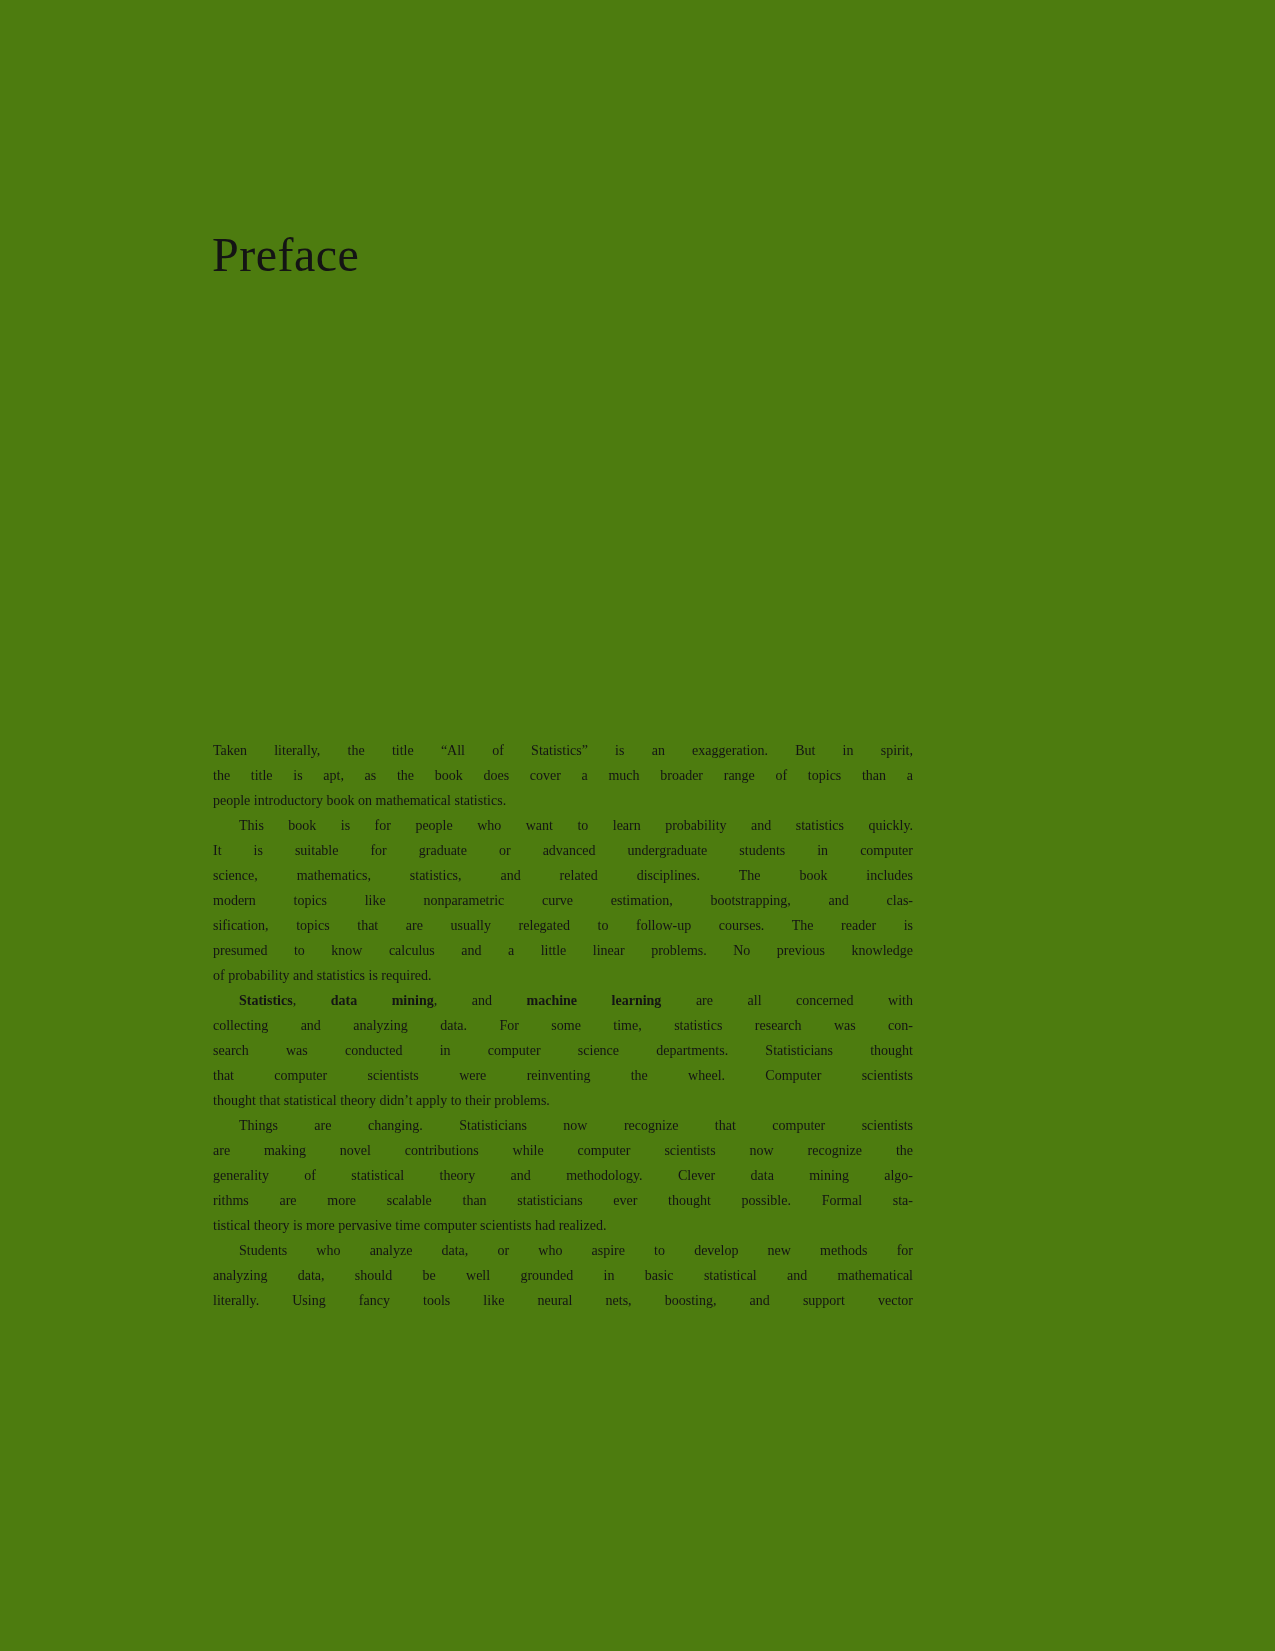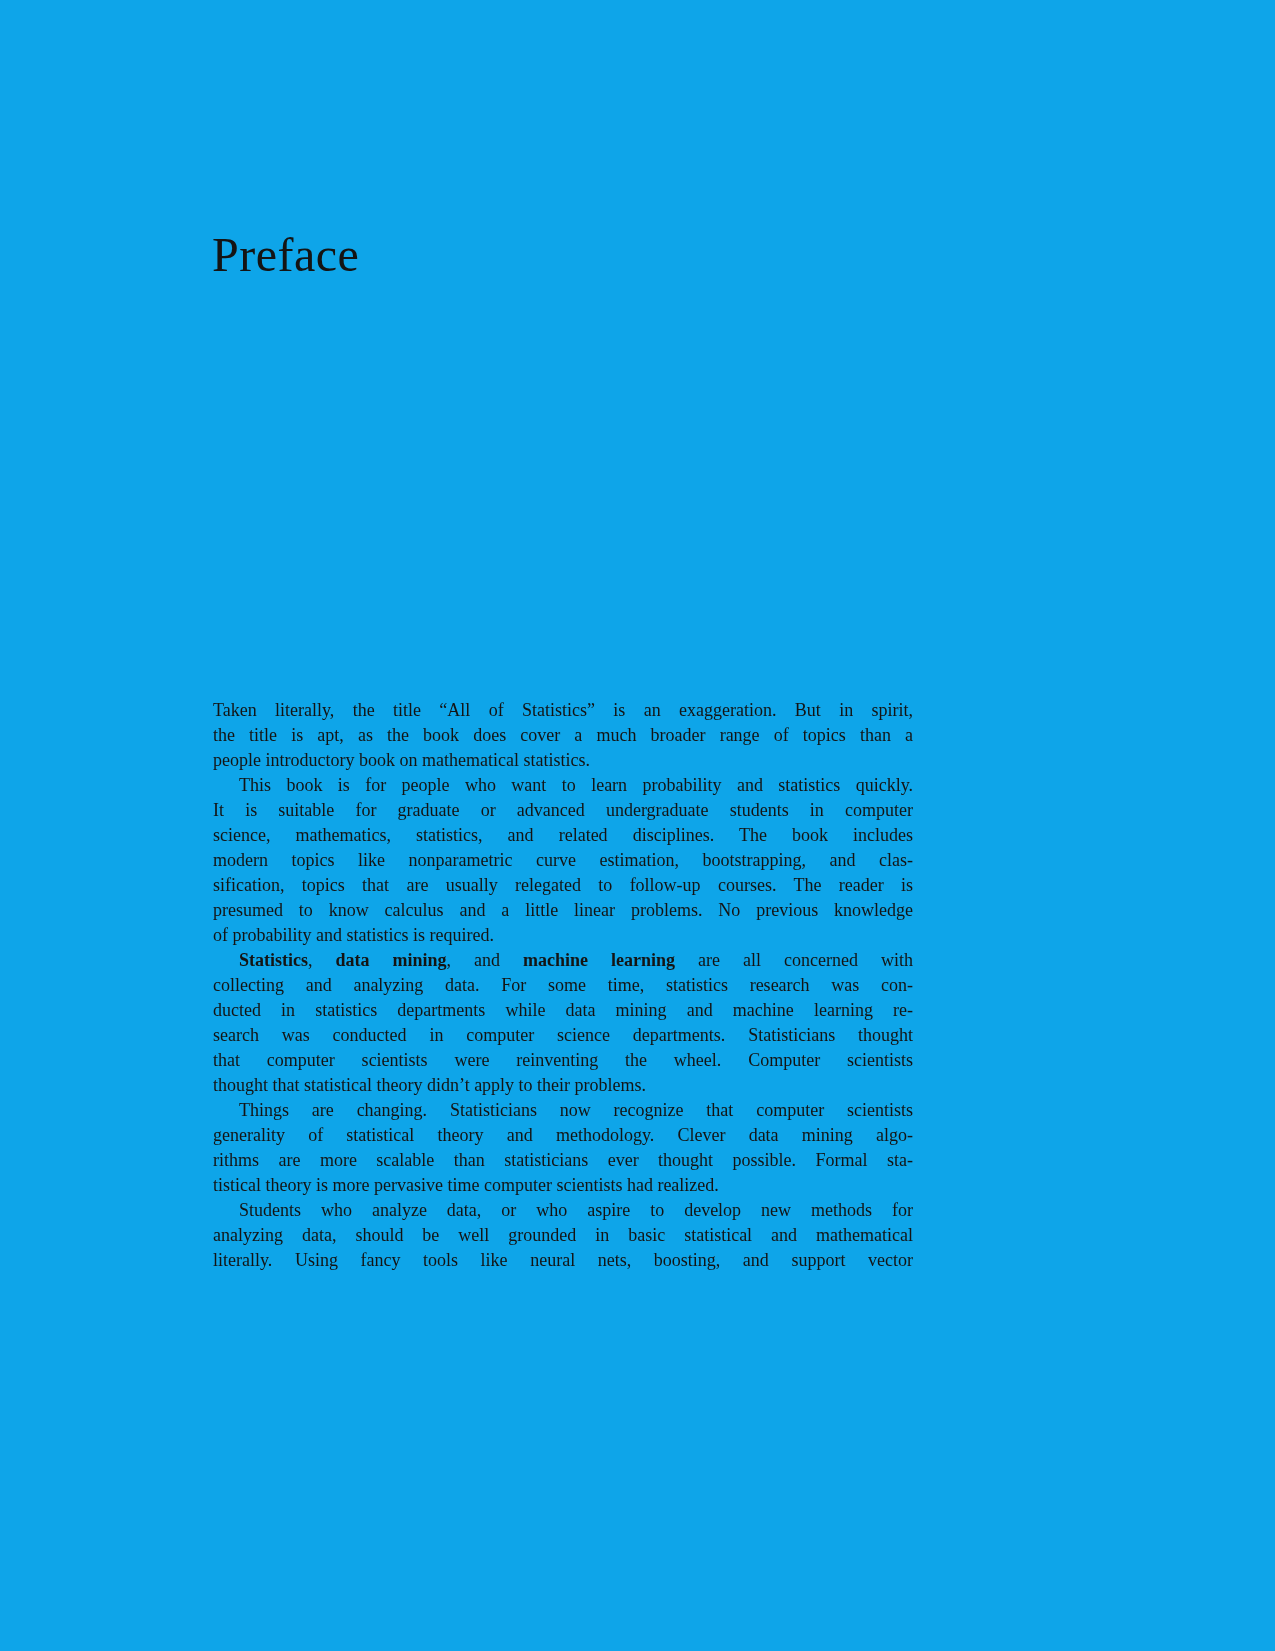--- a/index.html
+++ b/index.html
@@ -24,62 +24,62 @@
     top: 231px;
     margin: 0;
     font-size: 48px;
     font-weight: 400;
     line-height: 48px;
     letter-spacing: 0.5px;
   }
   .textblock {
     position: absolute;
     left: 213px;
-    top: 698px;
+    top: 738px;
     width: 700px;
-    font-size: 18px;
+    font-size: 14px;
     line-height: 25px;
   }
   .line {
     text-align: justify;
     text-align-last: justify;
   }
   .line.pfinal {
     text-align-last: left;
   }
   .line.indent {
     text-indent: 26px;
   }
   .bold {
     font-weight: 700;
   }
 </style>
 </head>
 <body>
 
-<div class="page" style="background: #0ea5e9; color: rgb(20, 20, 20);">
+<div class="page" style="background: #4d7c0f; color: rgb(20, 20, 20);">
   <h1 class="chapter-title">Preface</h1>
   <div class="textblock">
       <div class="line"><span>Taken literally, the title “All of Statistics” is an exaggeration. But in spirit,</span></div>
       <div class="line"><span>the title is apt, as the book does cover a much broader range of topics than a</span></div>
       <div class="line pfinal"><span>people introductory book on mathematical statistics.</span></div>
       <div class="line indent"><span>This book is for people who want to learn probability and statistics quickly.</span></div>
       <div class="line"><span>It is suitable for graduate or advanced undergraduate students in computer</span></div>
       <div class="line"><span>science, mathematics, statistics, and related disciplines. The book includes</span></div>
       <div class="line"><span>modern topics like nonparametric curve estimation, bootstrapping, and clas-</span></div>
       <div class="line"><span>sification, topics that are usually relegated to follow-up courses. The reader is</span></div>
       <div class="line"><span>presumed to know calculus and a little linear problems. No previous knowledge</span></div>
       <div class="line pfinal"><span>of probability and statistics is required.</span></div>
       <div class="line indent"><span class="bold">Statistics</span><span>, </span><span class="bold">data mining</span><span>, and </span><span class="bold">machine learning</span><span> are all concerned with</span></div>
       <div class="line"><span>collecting and analyzing data. For some time, statistics research was con-</span></div>
-      <div class="line"><span>ducted in statistics departments while data mining and machine learning re-</span></div>
       <div class="line"><span>search was conducted in computer science departments. Statisticians thought</span></div>
       <div class="line"><span>that computer scientists were reinventing the wheel. Computer scientists</span></div>
       <div class="line pfinal"><span>thought that statistical theory didn’t apply to their problems.</span></div>
       <div class="line indent"><span>Things are changing. Statisticians now recognize that computer scientists</span></div>
+      <div class="line"><span>are making novel contributions while computer scientists now recognize the</span></div>
       <div class="line"><span>generality of statistical theory and methodology. Clever data mining algo-</span></div>
       <div class="line"><span>rithms are more scalable than statisticians ever thought possible. Formal sta-</span></div>
       <div class="line pfinal"><span>tistical theory is more pervasive time computer scientists had realized.</span></div>
       <div class="line indent"><span>Students who analyze data, or who aspire to develop new methods for</span></div>
       <div class="line"><span>analyzing data, should be well grounded in basic statistical and mathematical</span></div>
       <div class="line"><span>literally. Using fancy tools like neural nets, boosting, and support vector</span></div>
     </div>
 </div>
 
 </body></html>

